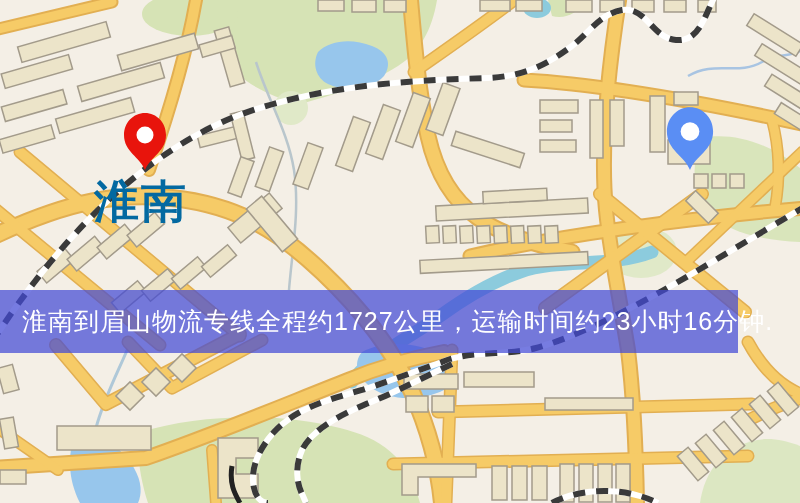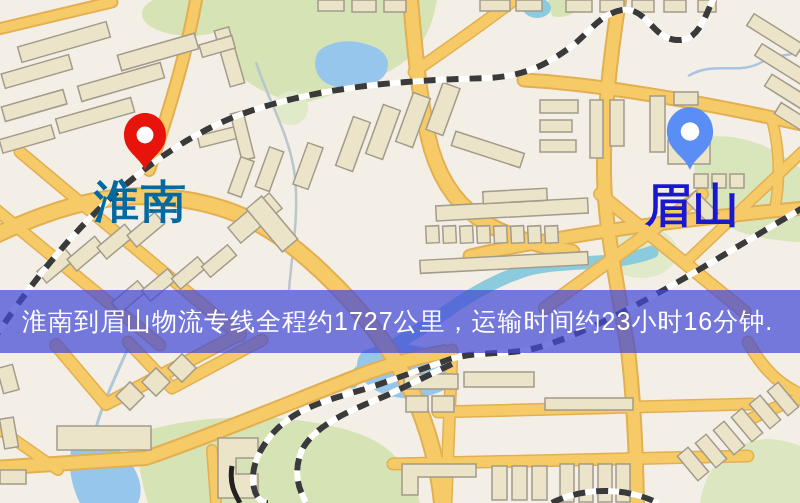--- a/index.html
+++ b/index.html
@@ -6,21 +6,21 @@
   .stage{position:relative;width:800px;height:503px;overflow:hidden;
          font-family:"Liberation Sans","DejaVu Sans",sans-serif;background:#F4EFE6;}
   .map-art{position:absolute;left:0;top:0;width:800px;height:503px;display:block;}
   .pin{position:absolute;transform:translate(-50%,-100%);pointer-events:none;}
   .pin svg{display:block;}
   .city-label{position:absolute;transform:translateX(-50%);font-weight:900;
               letter-spacing:2px;white-space:nowrap;line-height:1;
               font-family:"Liberation Sans","DejaVu Sans",sans-serif;}
   .city-label.origin{left:141px;top:179px;font-size:45px;}
   .city-label.dest{left:693px;top:182px;font-size:46px;}
-  .banner{position:absolute;left:0;top:290px;width:800px;height:63px;
+  .banner{position:absolute;left:0;top:290px;width:738px;height:63px;
           display:flex;align-items:center;box-sizing:border-box;padding-left:22px;}
   .banner span{color:#fff;font-size:25px;letter-spacing:1px;white-space:nowrap;}
   .rb{fill:none;stroke:#E2AF52;stroke-linecap:round;stroke-linejoin:round;}
   .rf{fill:none;stroke:#F6CB67;stroke-linecap:round;stroke-linejoin:round;}
   .rwW{fill:none;stroke:#FFFFFF;stroke-width:6;}
   .rwD{fill:none;stroke:#3A3A3A;stroke-width:6;stroke-dasharray:12 11;}
   .bld{fill:#ECE4C9;stroke:#A39B8B;stroke-width:1.5;}
 </style>
 </head>
 <body>
@@ -254,19 +254,18 @@
   <div class="city-label origin" style="color: #0369a1;">淮南</div>
 
   <div class="pin" style="left:690px;top:170px;">
     <svg width="50" height="64" viewBox="-25 -64 50 64" xmlns="http://www.w3.org/2000/svg">
       <g transform="scale(1.1)">
         <path d="M0,0 C-5,-13 -21,-18 -21,-35 C-21,-47.5 -11.5,-57 0,-57 C11.5,-57 21,-47.5 21,-35 C21,-18 5,-13 0,0 Z" fill="#5A8EF4"></path>
         <circle cx="0" cy="-35" r="8.5" fill="#FFFFFF"></circle>
       </g>
     </svg>
   </div>
-  <div class="city-label dest" style="color: rgb(26, 24, 206);">眉山</div>
 
   <div class="banner" style="background: rgba(67, 73, 214, 0.72);">
     <span>淮南到眉山物流专线全程约1727公里，运输时间约23小时16分钟.</span>
   </div>
 
 </div>
 
 </body></html>

